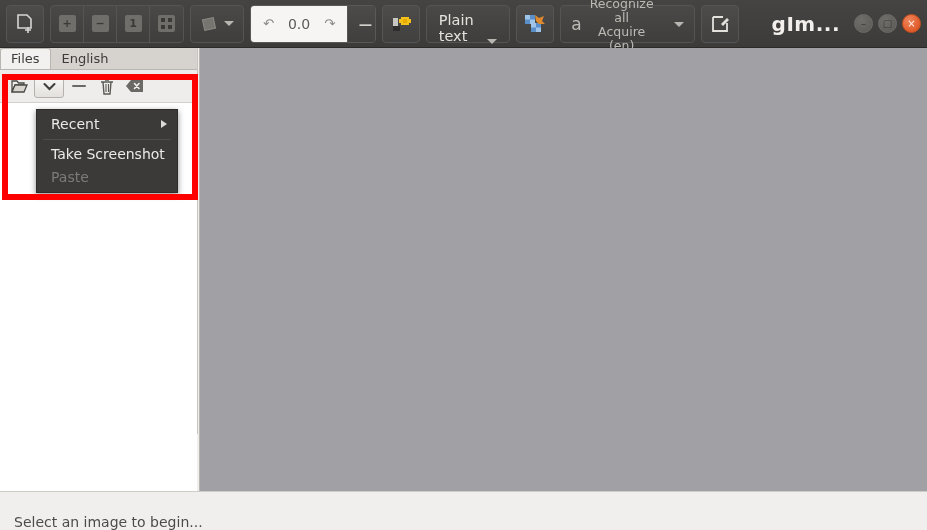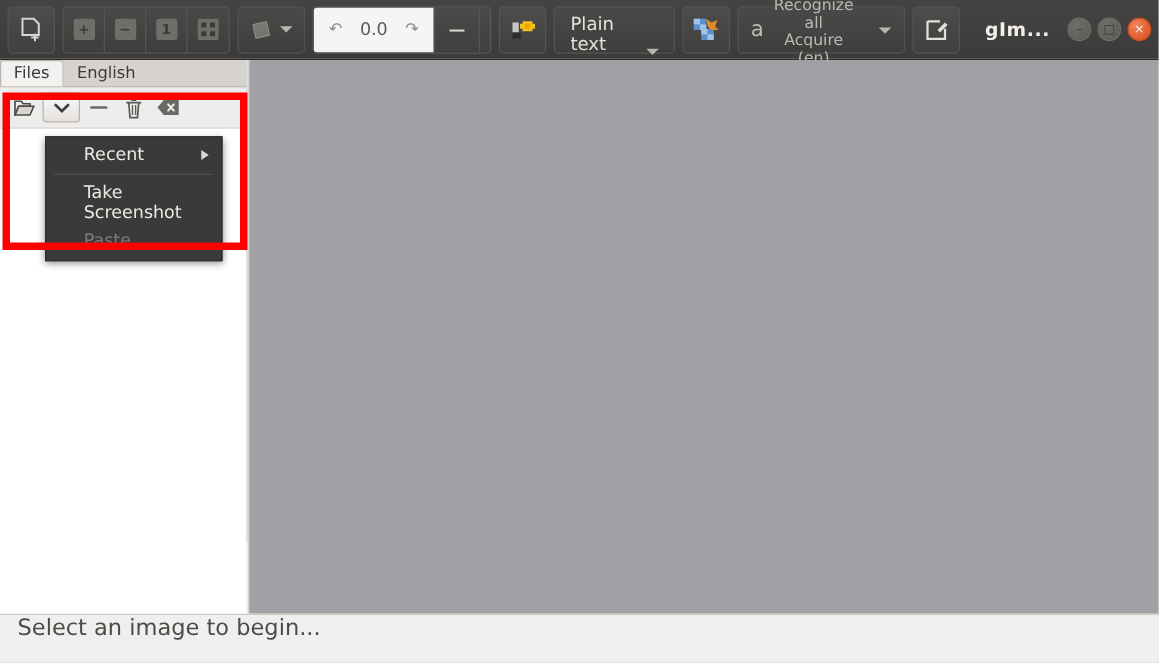--- a/index.html
+++ b/index.html
@@ -74,22 +74,22 @@
            border-right: 5px solid transparent; border-top: 5px solid #b9b6b2; }
 
   .recognize {
     display: flex; align-items: center; gap: 8px; padding: 0 10px;
     height: 38px; color: #bdbab6;
   }
   .recognize .rl { font-size: 12.5px; line-height: 14px; text-align: center; }
   .glyph-a { font-size: 17px; color: #bdbab6; line-height: 1; }
 
   .title {
-    color: #f2efec; font-weight: bold; font-size: 15px;
-    letter-spacing: .5px; margin-left: 14px;
+    color: #f2efec; font-weight: bold; font-size: 20px;
+    letter-spacing: .5px; margin-left: 27px;
   }
   .wbtns { display: flex; align-items: center; gap: 5px; margin-left: 8px; }
   .wbtn {
     width: 19px; height: 19px; border-radius: 50%;
     display: flex; align-items: center; justify-content: center;
     font-size: 10px; color: #3a3937;
     background: radial-gradient(circle at 35% 30%, #6f6e6b, #5a5956);
     border: 1px solid #6d6c69;
   }
   .wbtn.close {
@@ -135,21 +135,20 @@
   .menu {
     position: absolute; left: 36px; top: 109px; width: 142px;
     background: #3b3a38; border: 1px solid #2e2d2b;
     box-shadow: 0 2px 6px rgba(0,0,0,.45);
     padding: 3px 0; z-index: 40;
   }
   .mi {
     display: flex; align-items: center; justify-content: space-between;
     padding: 3px 10px 4px 14px; font-size: 14px; color: #eceae7;
     cursor: default;
-    margin-left: 16px;
   }
   .mi.disabled { color: #7d7b78; }
   .mi .subarrow {
     width: 0; height: 0; border-top: 4.5px solid transparent;
     border-bottom: 4.5px solid transparent; border-left: 6px solid #dcdad7;
   }
   .msep { height: 1px; background: #4e4d4a; margin: 3px 6px; }
 
   
   .redbox {
@@ -159,22 +158,22 @@
 
   
   .canvas {
     position: absolute; left: 199px; top: 48px; width: 728px; height: 443px;
     background: #a1a0a5; border-left: 1px solid #bab7b3;
   }
   
   .statusbar {
     position: absolute; left: 0; top: 491px; width: 927px; height: 39px;
     background: #f0efee; border-top: 1px solid #cfccc8;
-    display: flex; align-items: flex-start; padding-left: 14px;
-    font-size: 18px; color: #4c4b48;
+    display: flex; align-items: flex-end; padding-left: 14px;
+    font-size: 14px; color: #4c4b48;
   }
 </style>
 </head>
 <body>
 
 <div id="app">
 
   <div class="headerbar">
 
     <div class="hb-btn">

